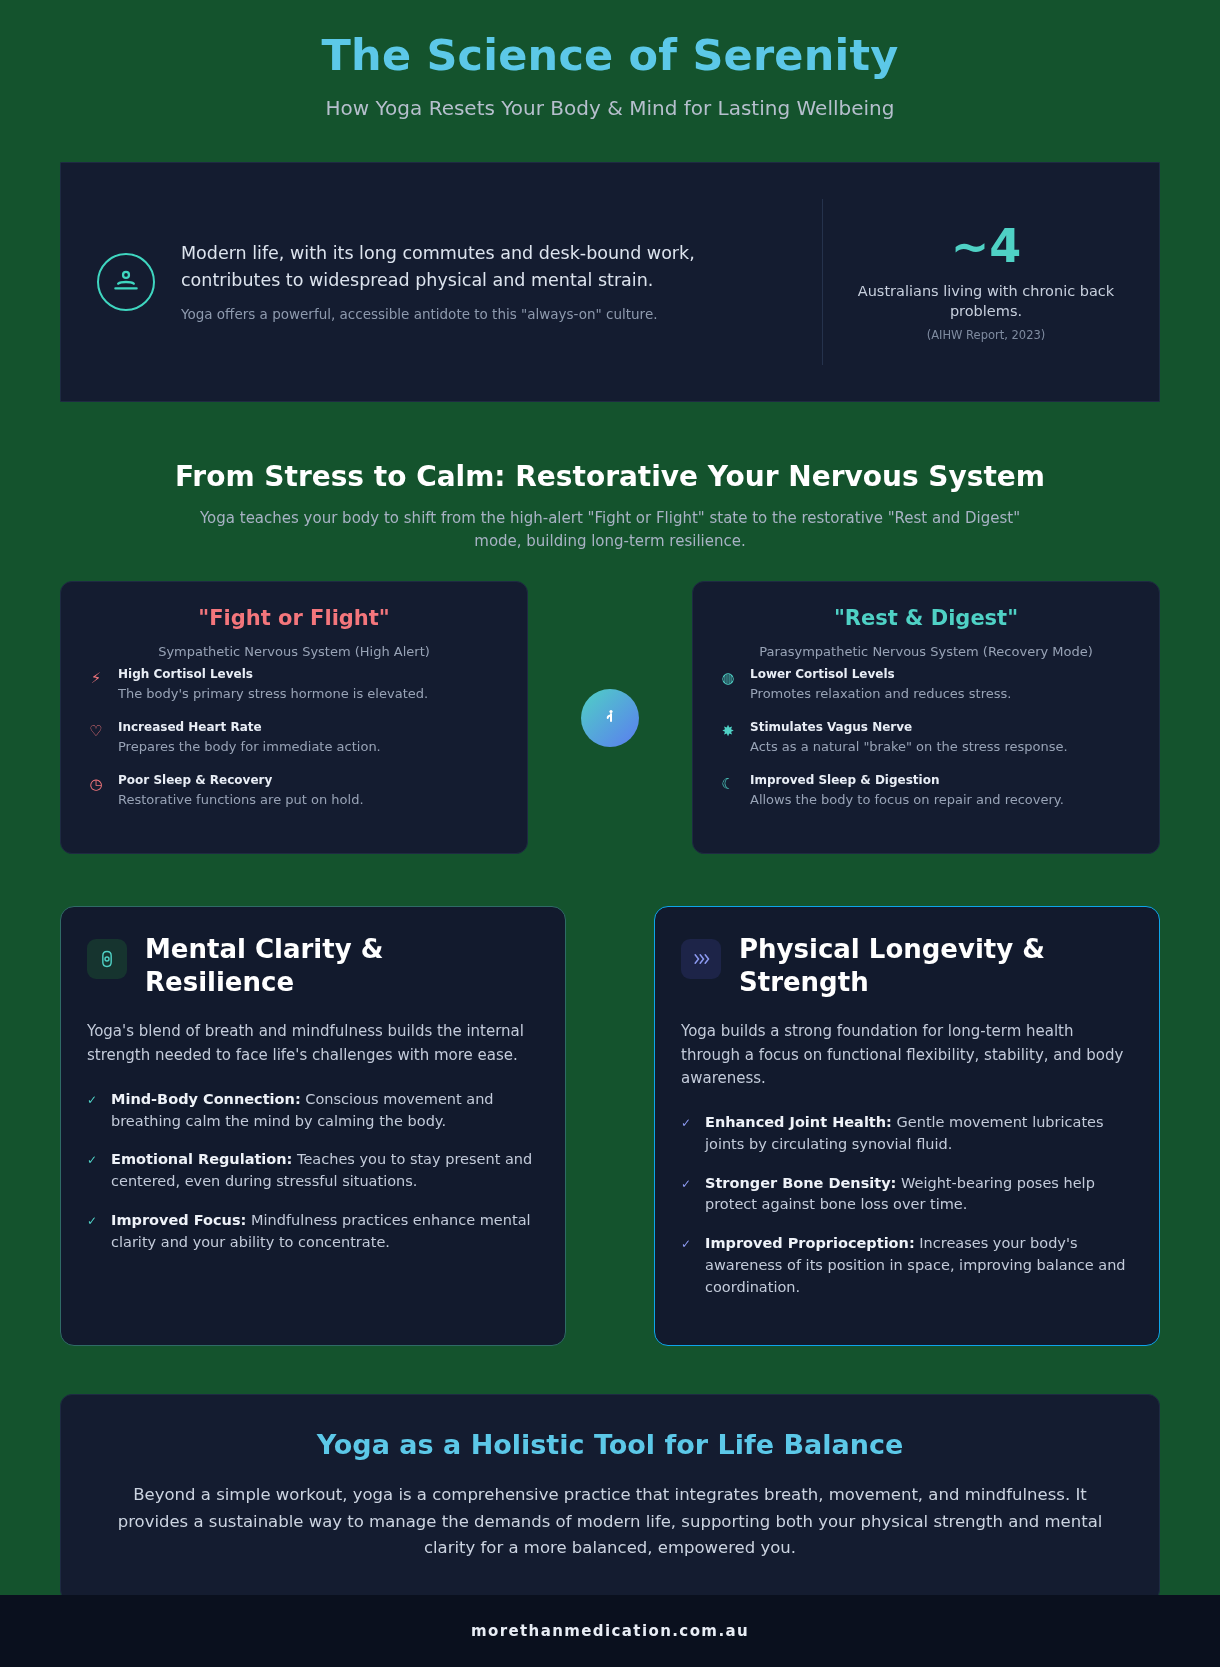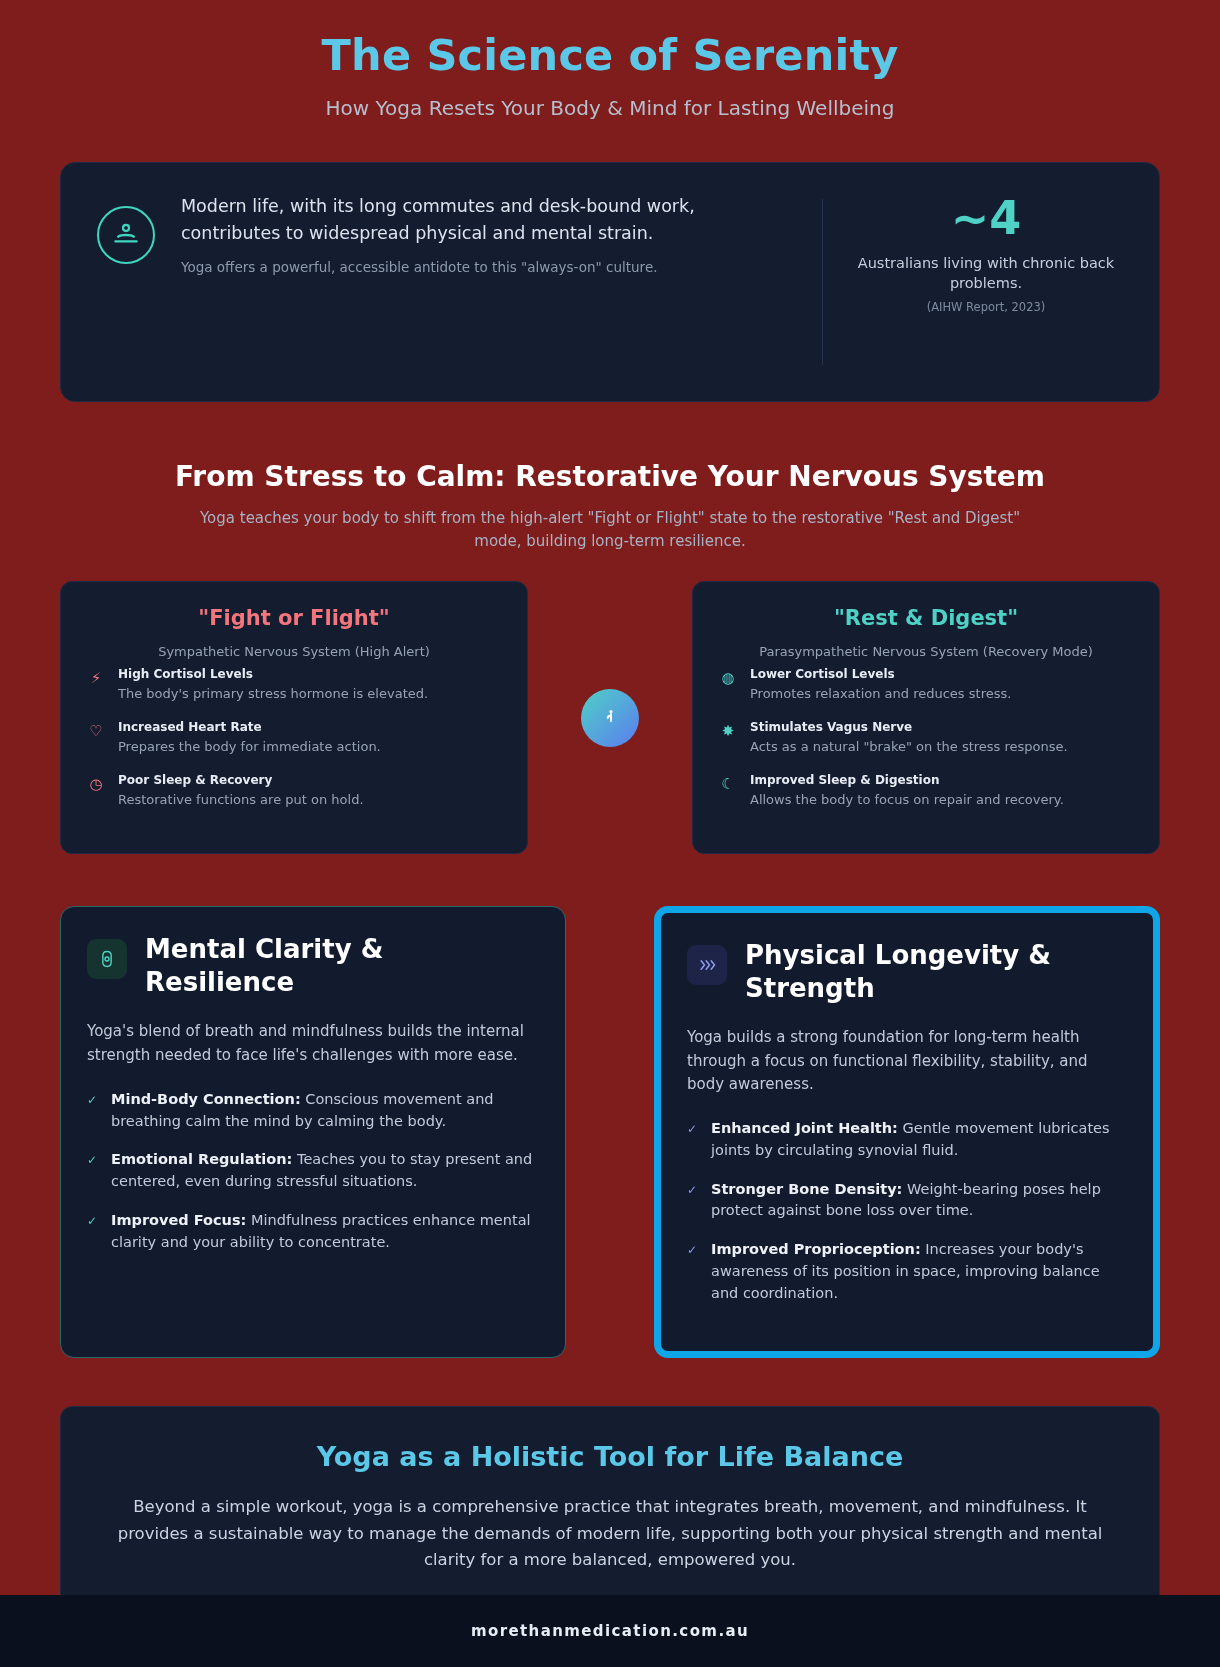--- a/index.html
+++ b/index.html
@@ -6,21 +6,21 @@
   html, body {
     width: 1220px;
     height: 1667px;
     background: #080d19;
     font-family: "DejaVu Sans", sans-serif;
   }
   .page {
     position: relative;
     width: 1220px;
     height: 1667px;
-    background: #7f1d1d;
+    background: #14532d;
     overflow: hidden;
   }
   .inner {
     width: 1100px;
     margin: 0 auto;
     padding-top: 30px;
   }
 
   
   .title {
@@ -37,23 +37,23 @@
     color: #b6bfcd;
     margin-top: 14px;
     font-weight: 400;
   }
 
   
   .intro-card {
     margin-top: 42px;
     background: #141c30;
     border: 1px solid #1e2a42;
-    border-radius: 15px;
-    display: flex;
-    align-items: flex-start;
+    border-radius: 1px;
+    display: flex;
+    align-items: center;
     padding: 30px 36px;
     min-height: 240px;
   }
   .intro-left {
     display: flex;
     align-items: center;
     gap: 26px;
     flex: 1 1 auto;
     padding-right: 30px;
   }
@@ -208,21 +208,21 @@
     justify-content: space-between;
     gap: 38px;
   }
   .ben-card {
     width: 506px;
     background: #121a2d;
     border-radius: 14px;
     padding: 26px 26px 30px;
   }
   .ben-card.teal { border: 1px solid #2f6b66; }
-  .ben-card.indigo { border: 7px solid #0ea5e9; }
+  .ben-card.indigo { border: 1px solid #0ea5e9; }
   .ben-head {
     display: flex;
     align-items: flex-start;
     gap: 18px;
   }
   .ben-ico {
     width: 40px;
     height: 40px;
     flex: 0 0 40px;
     border-radius: 9px;

